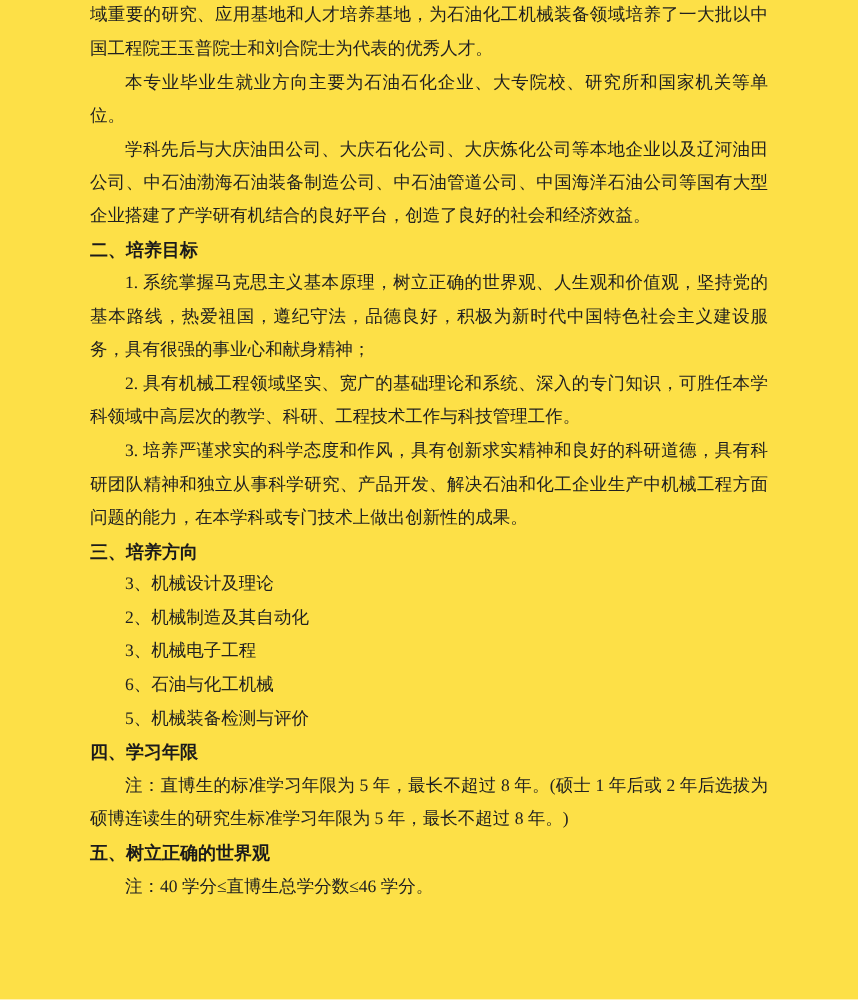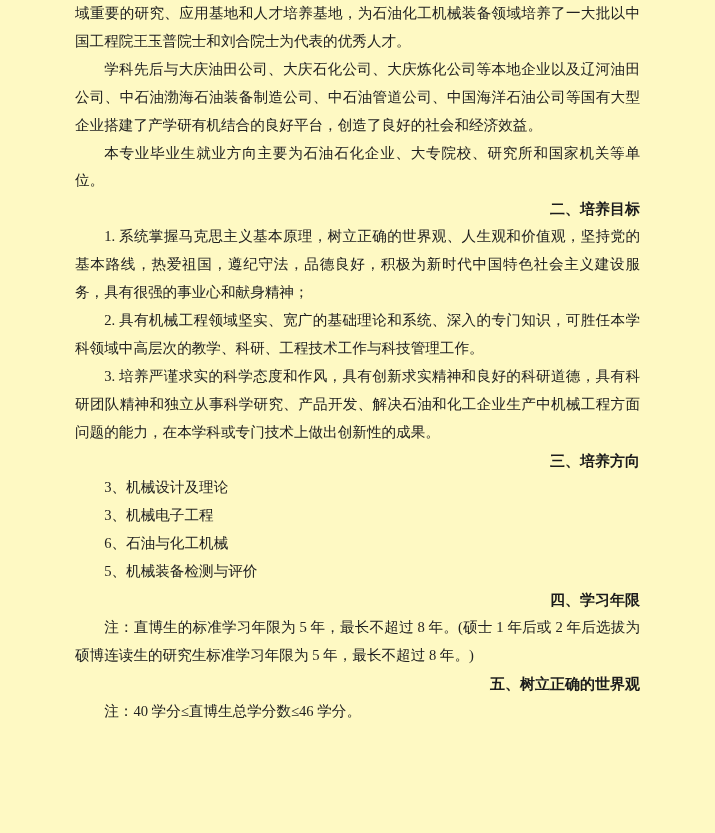--- a/index.html
+++ b/index.html
@@ -5,21 +5,21 @@
   html, body {
     margin: 0;
     padding: 0;
     background: #ffffff;
   }
   .page {
     position: relative;
     width: 715px;
     height: 833px;
     margin: 0 auto;
-    background: #fef9c3;
+    background: #fde047;
     box-sizing: border-box;
     padding: 0 75px 0 75px;
     overflow: hidden;
     color: #212121;
     font-family: "Liberation Serif", "DejaVu Serif", serif;
   }
   .para {
     margin: 0;
     font-size: 14.6px;
     line-height: 27.9px;
@@ -30,46 +30,47 @@
   .indent {
     text-indent: 2em;
   }
   .heading {
     margin: 0;
     font-size: 15px;
     line-height: 27.9px;
     font-weight: 700;
     color: #1b1b1b;
     font-family: "Liberation Sans", "DejaVu Sans", sans-serif;
-    text-align: right;
+    text-align: left;
   }
 </style>
 </head>
 <body>
 
 <div class="page">
 
   <p class="para">域重要的研究、应用基地和人才培养基地，为石油化工机械装备领域培养了一大批以中国工程院王玉普院士和刘合院士为代表的优秀人才。</p>
 
+  <p class="para indent">本专业毕业生就业方向主要为石油石化企业、大专院校、研究所和国家机关等单位。</p>
+
   <p class="para indent">学科先后与大庆油田公司、大庆石化公司、大庆炼化公司等本地企业以及辽河油田公司、中石油渤海石油装备制造公司、中石油管道公司、中国海洋石油公司等国有大型企业搭建了产学研有机结合的良好平台，创造了良好的社会和经济效益。</p>
-
-  <p class="para indent">本专业毕业生就业方向主要为石油石化企业、大专院校、研究所和国家机关等单位。</p>
 
   <h2 class="heading">二、培养目标</h2>
 
   <p class="para indent">1. 系统掌握马克思主义基本原理，树立正确的世界观、人生观和价值观，坚持党的基本路线，热爱祖国，遵纪守法，品德良好，积极为新时代中国特色社会主义建设服务，具有很强的事业心和献身精神；</p>
 
   <p class="para indent">2. 具有机械工程领域坚实、宽广的基础理论和系统、深入的专门知识，可胜任本学科领域中高层次的教学、科研、工程技术工作与科技管理工作。</p>
 
   <p class="para indent">3. 培养严谨求实的科学态度和作风，具有创新求实精神和良好的科研道德，具有科研团队精神和独立从事科学研究、产品开发、解决石油和化工企业生产中机械工程方面问题的能力，在本学科或专门技术上做出创新性的成果。</p>
 
   <h2 class="heading">三、培养方向</h2>
 
   <p class="para indent">3、机械设计及理论</p>
 
+  <p class="para indent">2、机械制造及其自动化</p>
 
   <p class="para indent">3、机械电子工程</p>
 
   <p class="para indent">6、石油与化工机械</p>
 
   <p class="para indent">5、机械装备检测与评价</p>
 
   <h2 class="heading">四、学习年限</h2>
 
 

